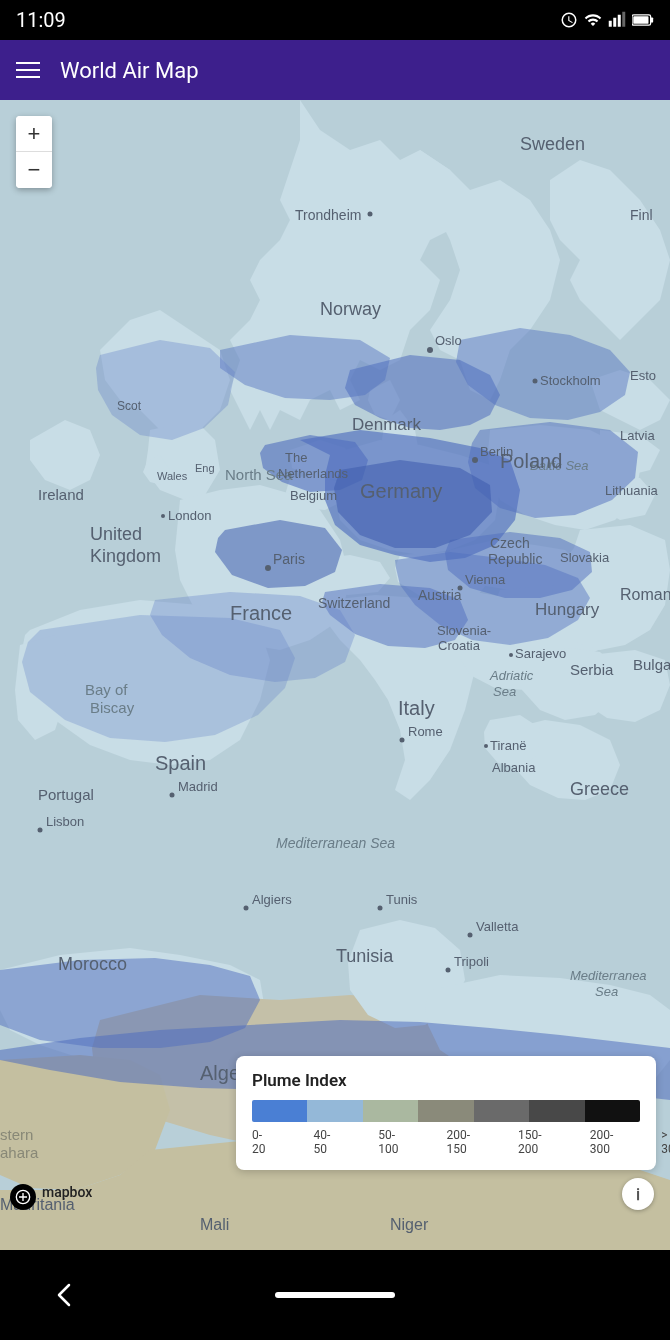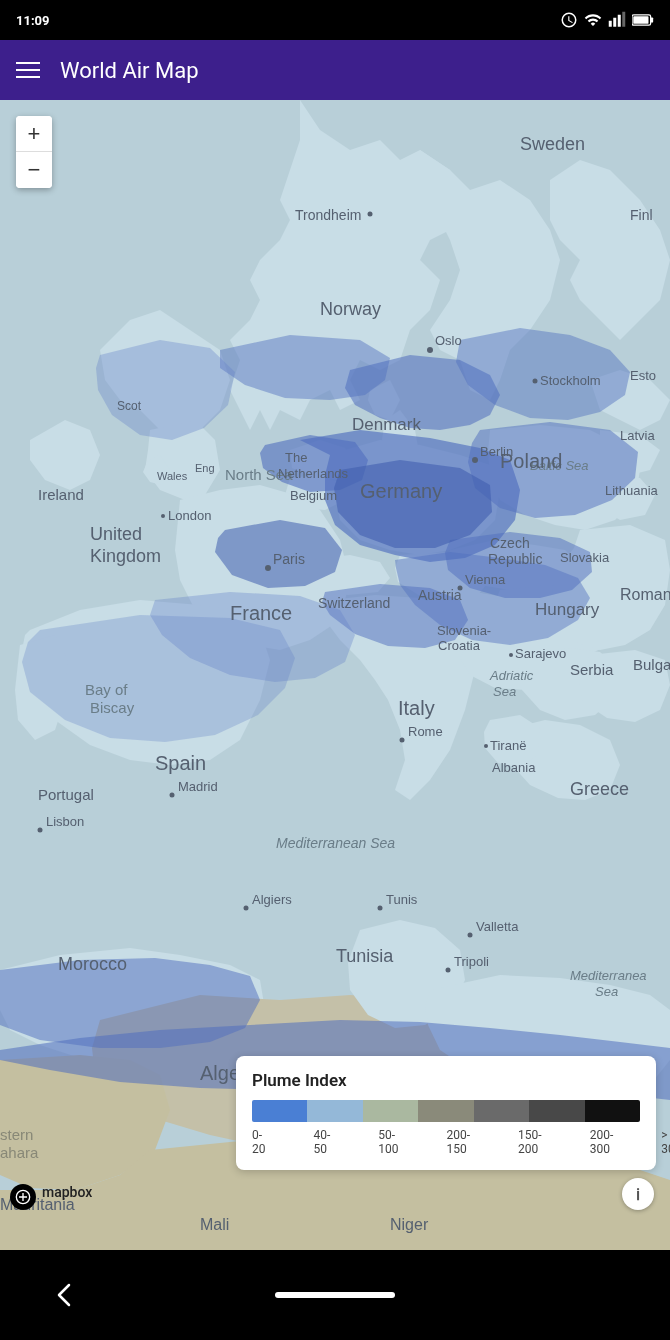--- a/index.html
+++ b/index.html
@@ -14,21 +14,21 @@
       display: flex;
       align-items: center;
       justify-content: space-between;
       padding: 0 16px;
       color: #fff;
       font-size: 15px;
       font-weight: 600;
       position: relative;
       z-index: 100;
     }
-    .status-bar-left { font-size: 13px; font-weight: 700; }
+    .status-bar-left { font-size: 20px; font-weight: 400; }
     .status-bar-right { display: flex; align-items: center; gap: 6px; }
 
     
     .app-bar {
       width: 670px;
       height: 60px;
       background: #3d1f8c;
       display: flex;
       align-items: center;
       padding: 0 16px;

